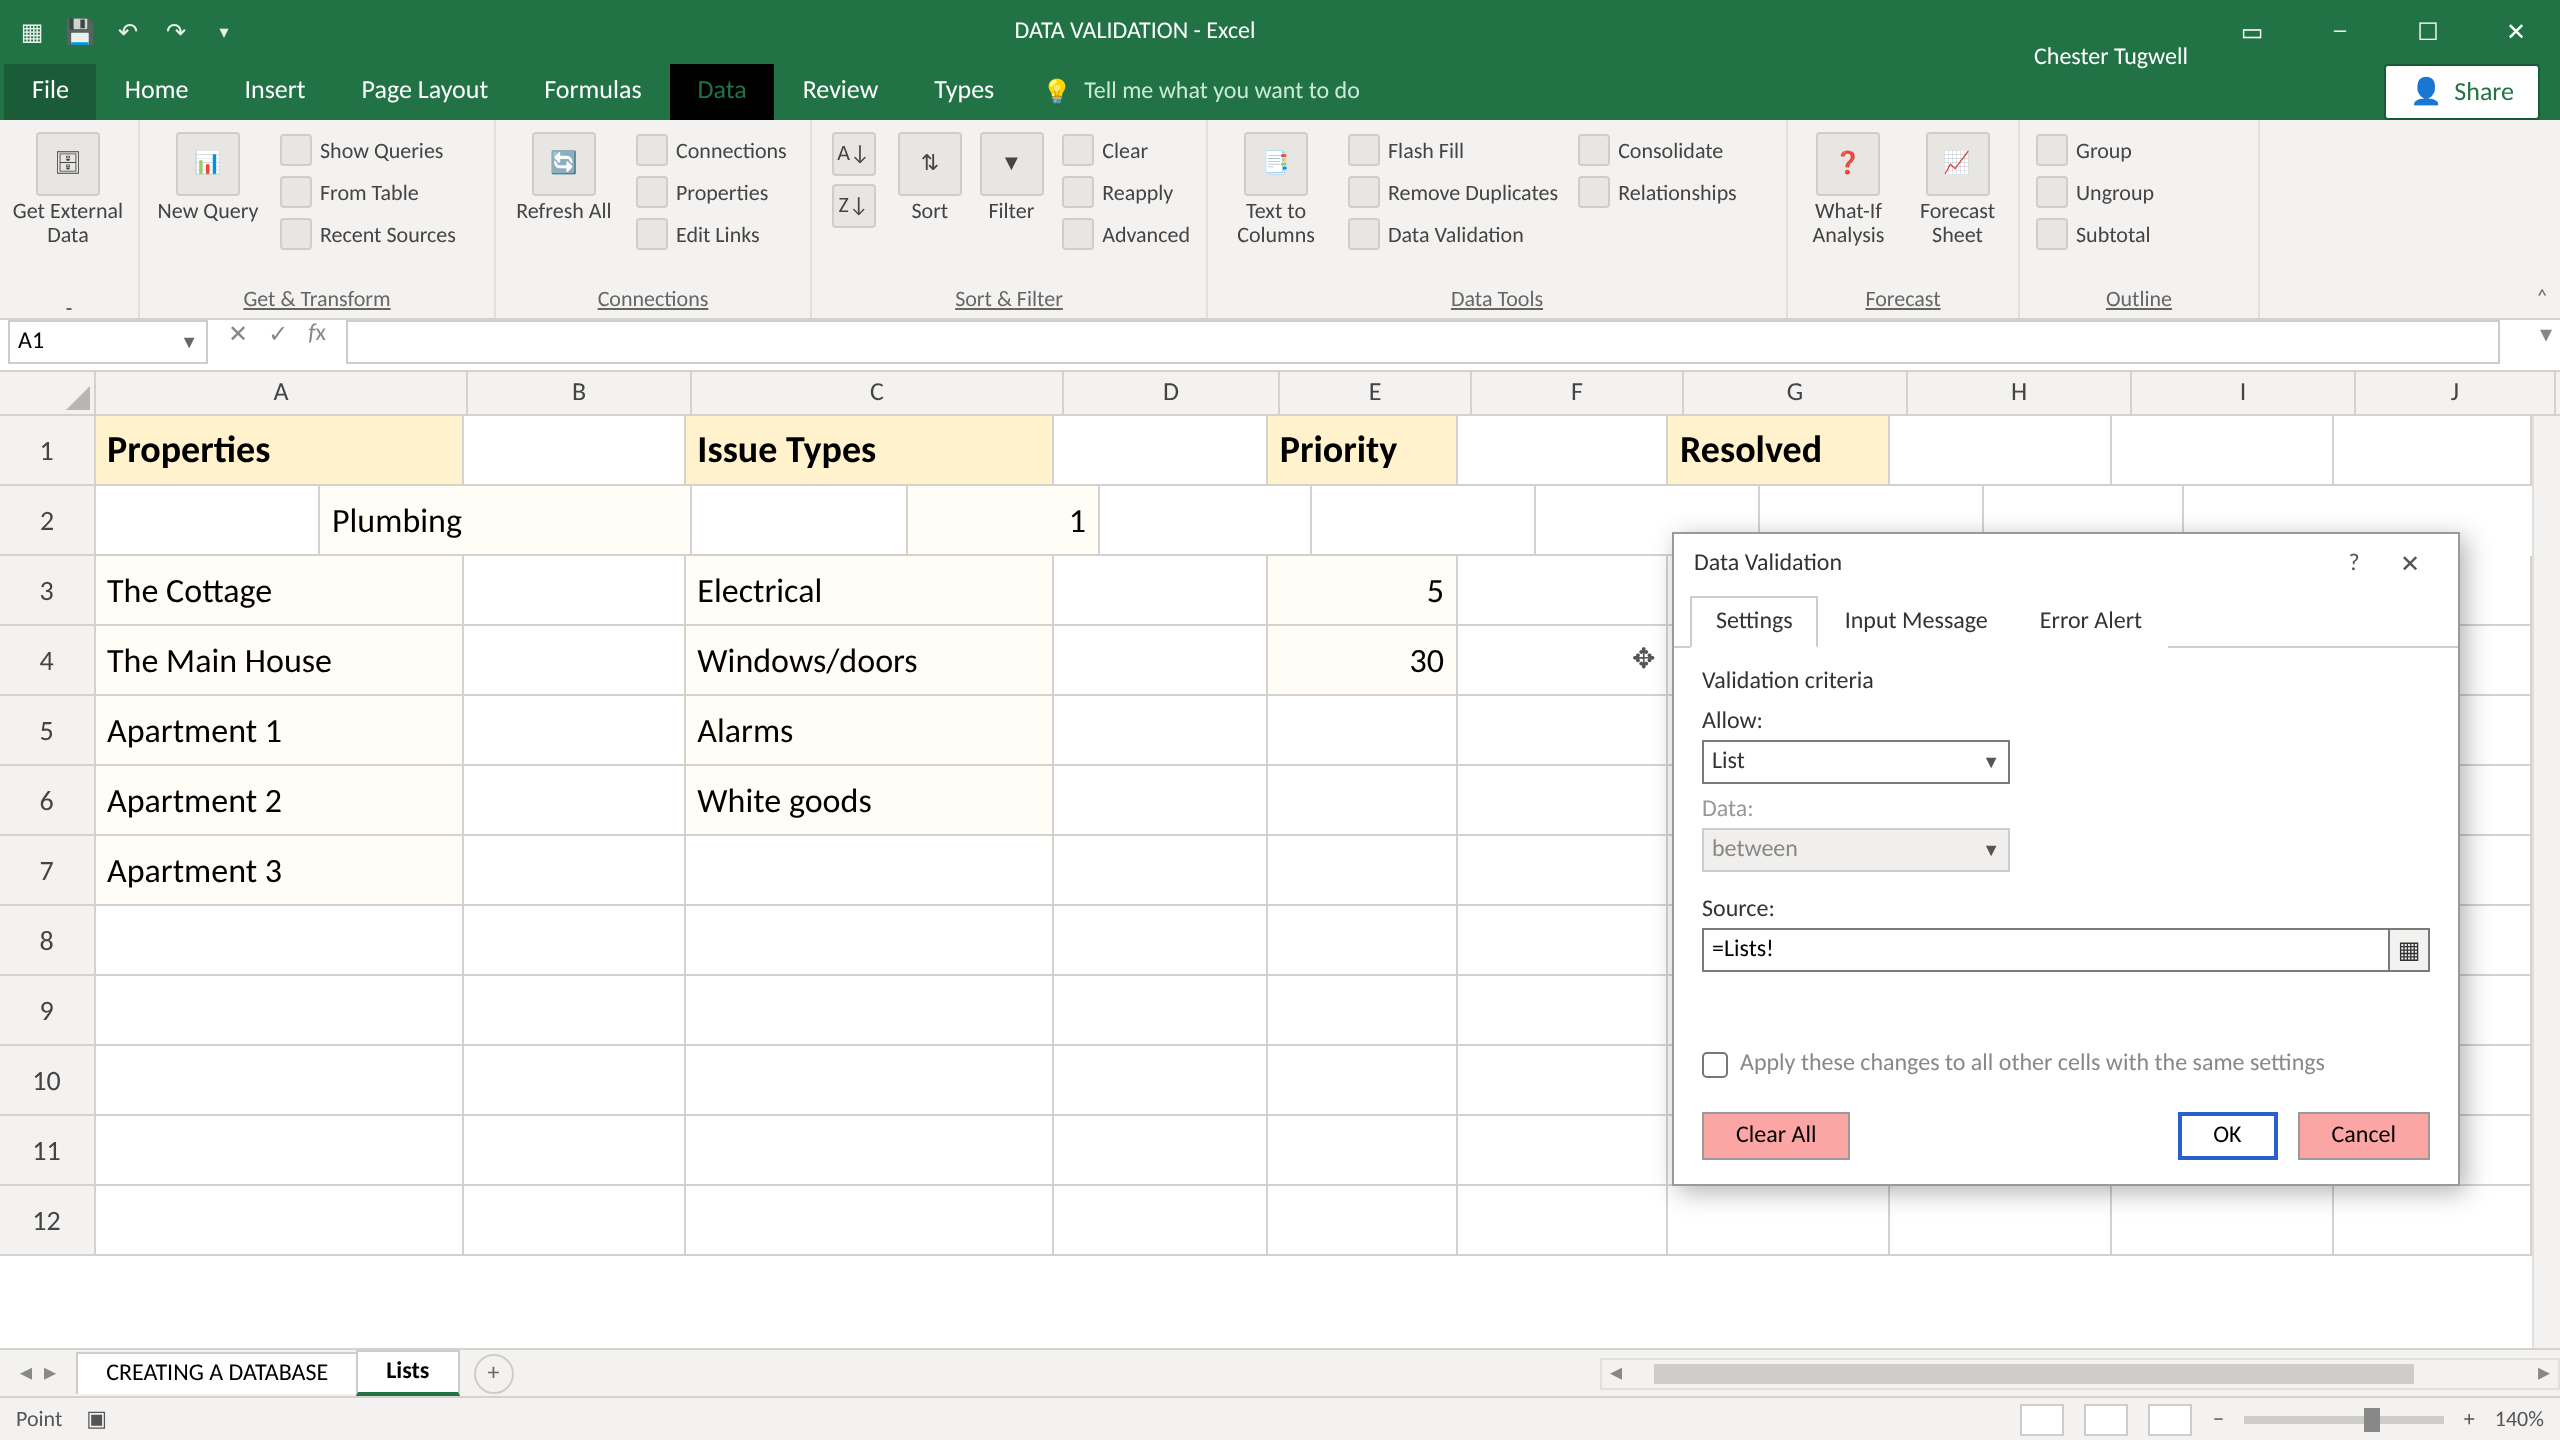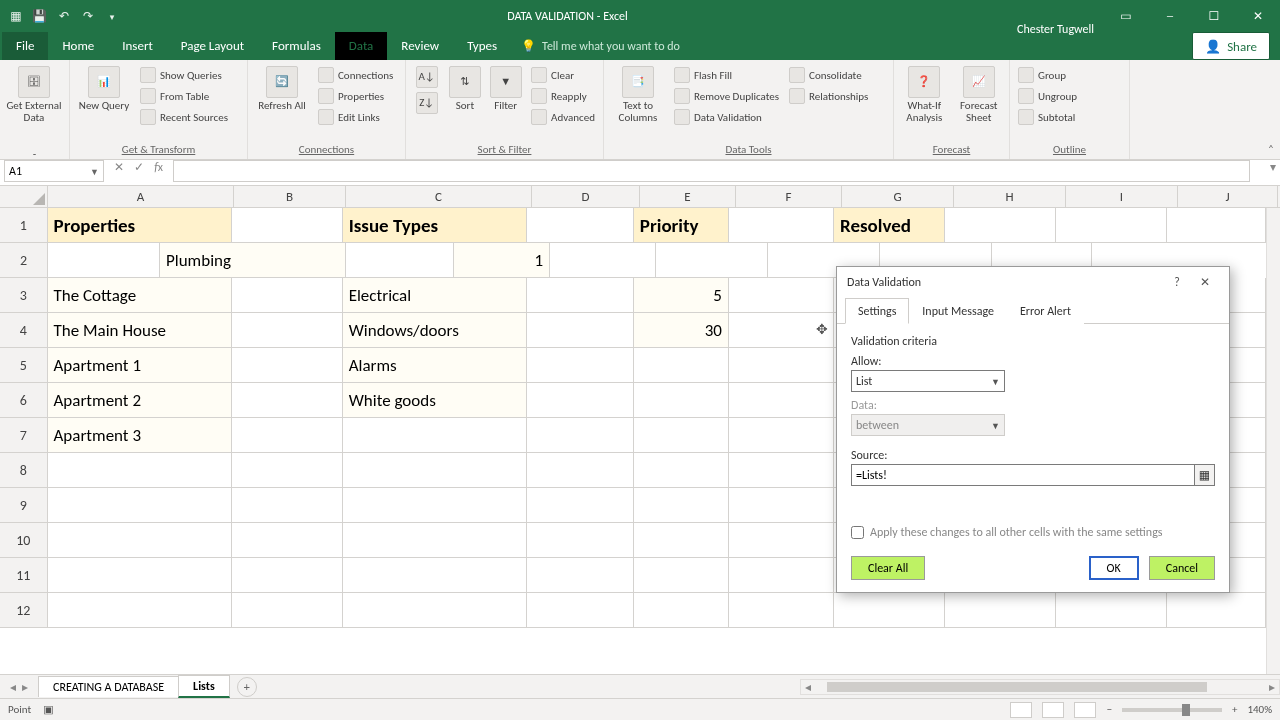--- a/index.html
+++ b/index.html
@@ -94,21 +94,21 @@
 .sel.disabled { background: #f0efee; color: #888; border-color: #cfcdca; }
 .sel .dd { margin-left: auto; font-size: 9px; color: #555; }
 .chk { display: flex; align-items: center; gap: 6px; margin: 3px 0; }
 .chk input { accent-color: #217346; }
 .srcwrap { display: flex; align-items: center; }
 .srcwrap input { flex: 1; height: 22px; border: 1px solid #7a7a7a; padding: 0 4px; font-size: 12px; }
 .srcwrap .refbtn { width: 20px; height: 22px; border: 1px solid #7a7a7a; border-left: none; background: #f3f2f1; display: flex; align-items: center; justify-content: center; }
 .dialog .twocol { display: flex; gap: 18px; }
 .dialog .leftcol { width: 160px; }
 .dfoot { display: flex; padding: 8px 14px 12px; gap: 10px; }
-.dbtn2 { height: 24px; padding: 0 16px; border: 1px solid #9a9a9a; background: #bef264; font-size: 12px; }
+.dbtn2 { height: 24px; padding: 0 16px; border: 1px solid #9a9a9a; background: #fca5a5; font-size: 12px; }
 .dbtn2.primary { border: 2px solid #2a61c9; background: #fff; text-align: center; }
 .dfoot .sp { flex: 1; }
 
 .selcursor { position: absolute; left: 816px; top: 321px; width: 14px; height: 14px; transform: rotate(0deg); color: #555; font-size: 14px; }
 </style>
 </head>
 <body>
 
 <div class="titlebar">
   <div class="qat">

